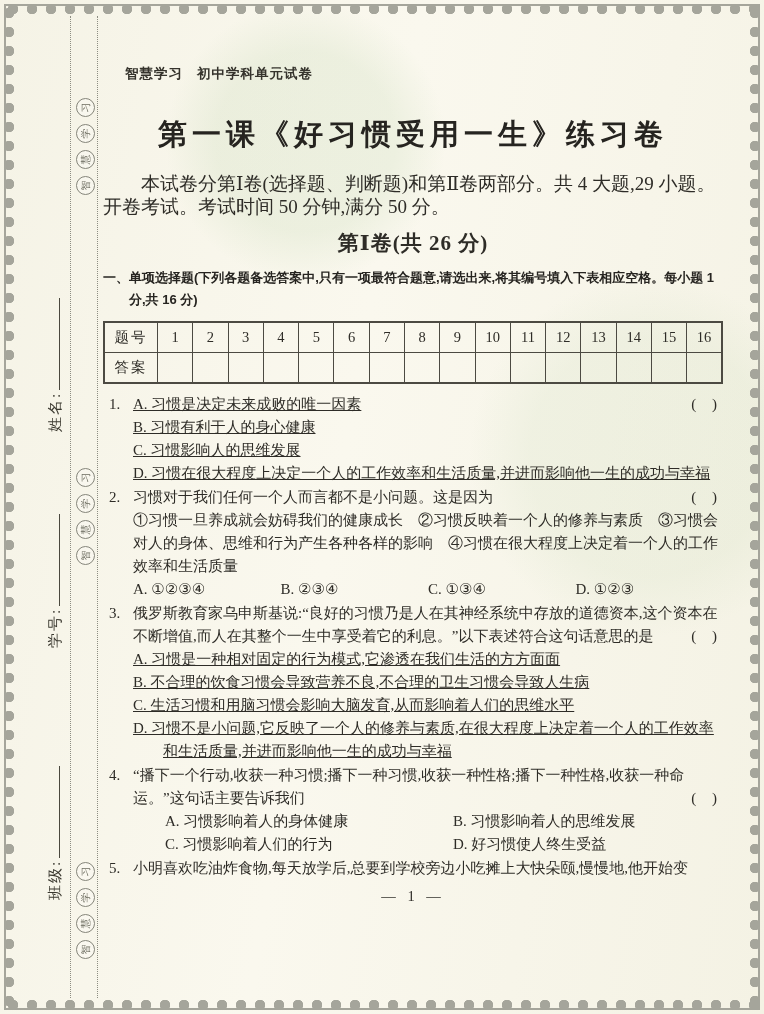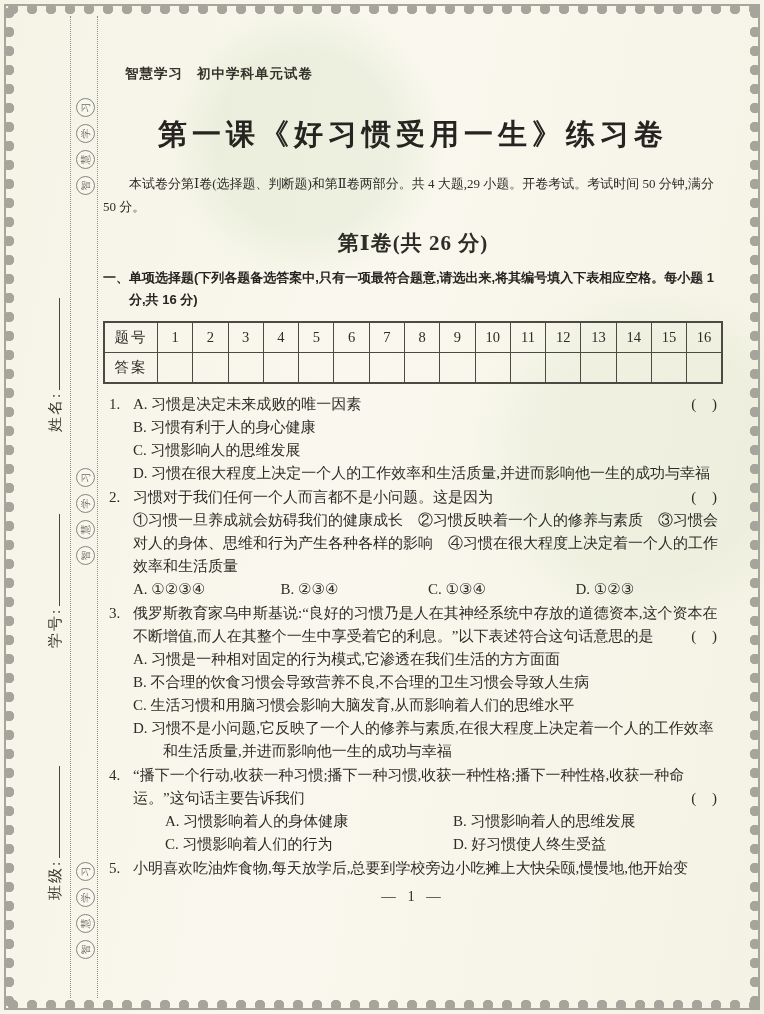--- a/index.html
+++ b/index.html
@@ -51,40 +51,40 @@
 
   
   .content{position:absolute;left:103px;top:52px;width:620px;z-index:4;font-size:15px;line-height:23px;}
   .brand-row{font-family:Liberation Sans, sans-serif;font-weight:bold;font-size:13.5px;color:#35332c;margin:10px 0 0 22px;letter-spacing:1px;}
   .brand-row .series{margin-left:14px;}
   .paper-title{
     text-align:center;font-weight:bold;font-size:29px;letter-spacing:5px;
     margin:38px 0 12px 0;color:#262420;
     font-family:"DejaVu Serif","Liberation Serif",serif;
   }
-  .intro{margin:26px 0 0 0;text-indent:2em;font-size:13px;}
+  .intro{margin:26px 0 0 0;text-indent:2em;font-size:19px;}
   .part-heading{text-align:center;font-weight:bold;font-size:21px;margin:14px 0 0 0;letter-spacing:1px;}
   .sec-heading{
     font-family:"Liberation Sans","DejaVu Sans",sans-serif;
     font-weight:bold;font-size:13px;margin:12px 0 0 0;
     padding-left:2em;text-indent:-2em;line-height:22px;color:#262420;
   }
   table.ans{border-collapse:collapse;margin:10px 0 0 0;width:620px;table-layout:fixed;}
   table.ans td{
     border:1px solid #4c4a42;height:29px;text-align:center;font-size:14.5px;padding:0;font-family:Liberation Serif, serif;
   }
   table.ans{border:2px solid #4c4a42;}
   table.ans td.hd{width:52px;letter-spacing:2px;}
 
   .qlist{margin-top:9px;}
   .q{position:relative;padding-left:30px;margin-top:1px;}
   .qnum{position:absolute;left:6px;top:0;}
   .stem{margin:0;}
   .bracket{float:right;letter-spacing:6px;}
-  .opt{margin:0;padding-left:30px;text-indent:-30px;}
+  .opt{margin:0;padding-left:30px;text-indent:-30px;text-decoration:underline;}
   .subitems{margin:0;}
   .opt-row4{display:grid;grid-template-columns:1fr 1fr 1fr 1fr;}
   .opt-grid2{display:grid;grid-template-columns:288px 1fr;margin-left:32px;}
   .footer{ text-align:center;font-size:14.5px;margin-top:5px;letter-spacing:4px;}
 </style>
 </head>
 <body>
 
 <div class="scan">
 

